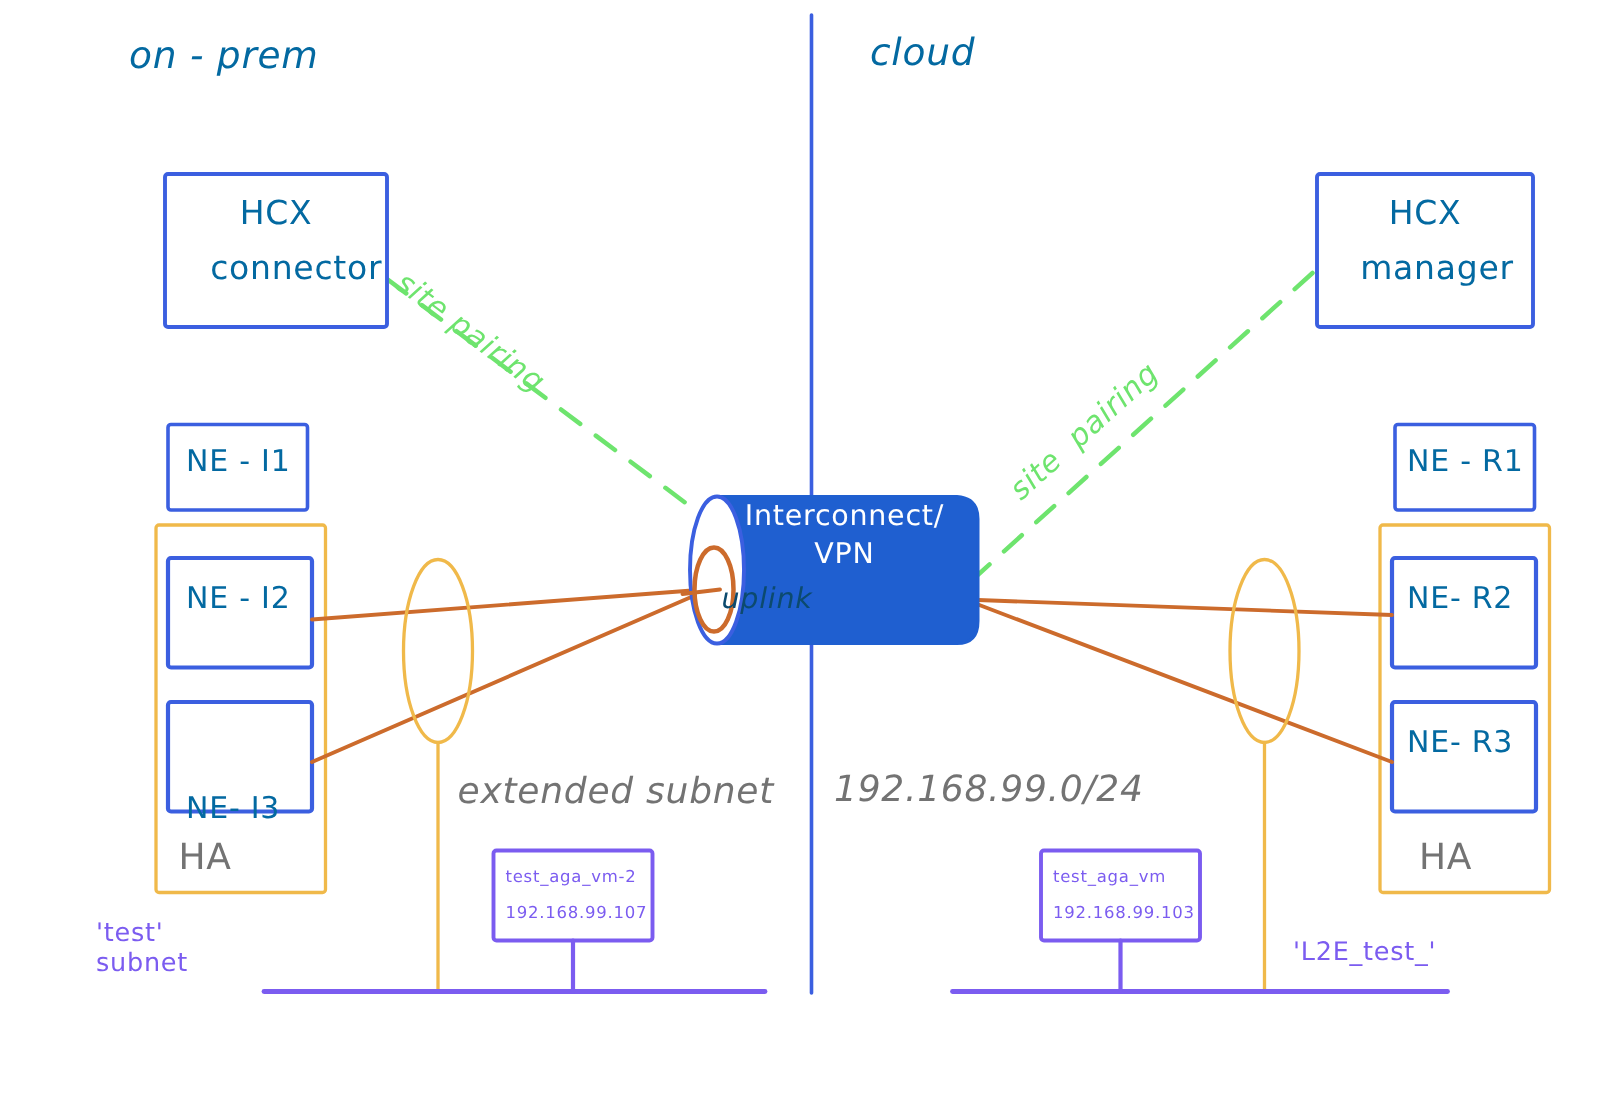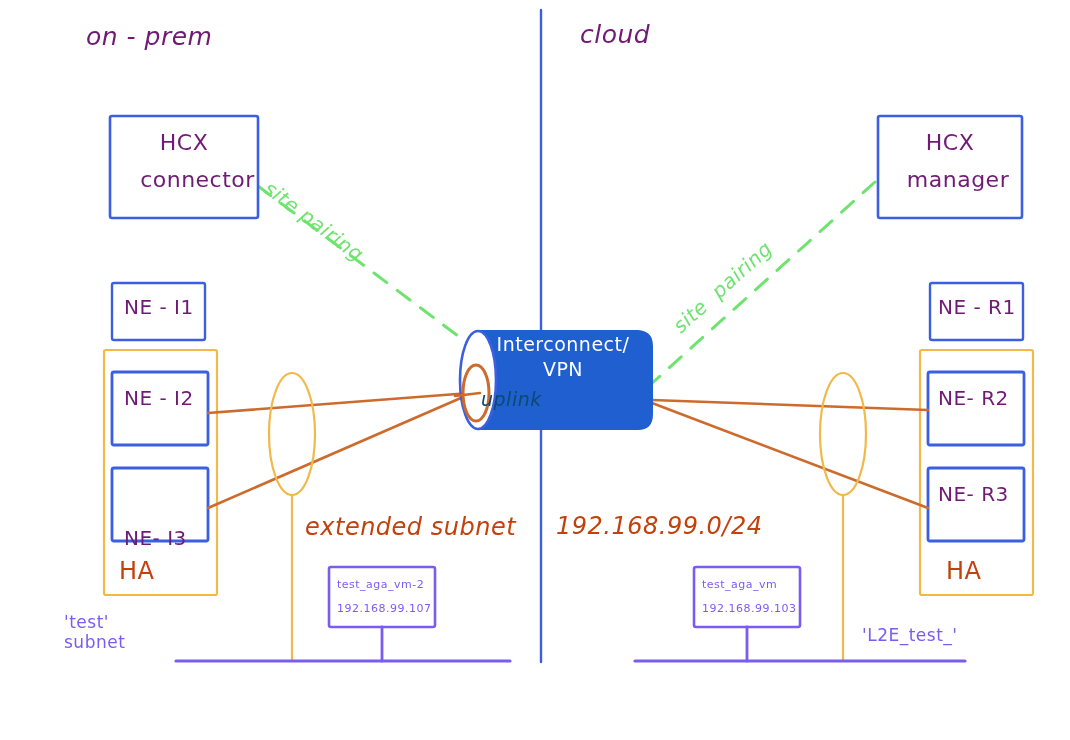--- a/index.html
+++ b/index.html
@@ -26,24 +26,24 @@
     font-family: "DejaVu Sans", sans-serif;
     font-weight: 500;
     letter-spacing: 0.5px;
   }
   .lbl {
     position: absolute;
     white-space: pre;
     pointer-events: none;
   }
   
-  .c-blue   { color: #701a75; }
+  .c-blue   { color: #0369a1; }
   .c-white  { color: #ffffff; }
   .c-orange { color: #0c4a6e; }
-  .c-gold   { color: #c2410c; }
+  .c-gold   { color: #737373; }
   .c-green  { color: #6ee46e; }
   .c-purple { color: #7b5cf0; }
 
   
   .t-zone   { font-size: 25px; font-style: italic; }
   .t-box    { font-size: 22px; }
   .t-ne     { font-size: 20px; }
   .t-cyl    { font-size: 19px; }
   .t-uplink { font-size: 19px; font-style: italic; }
   .t-ha     { font-size: 24px; }

